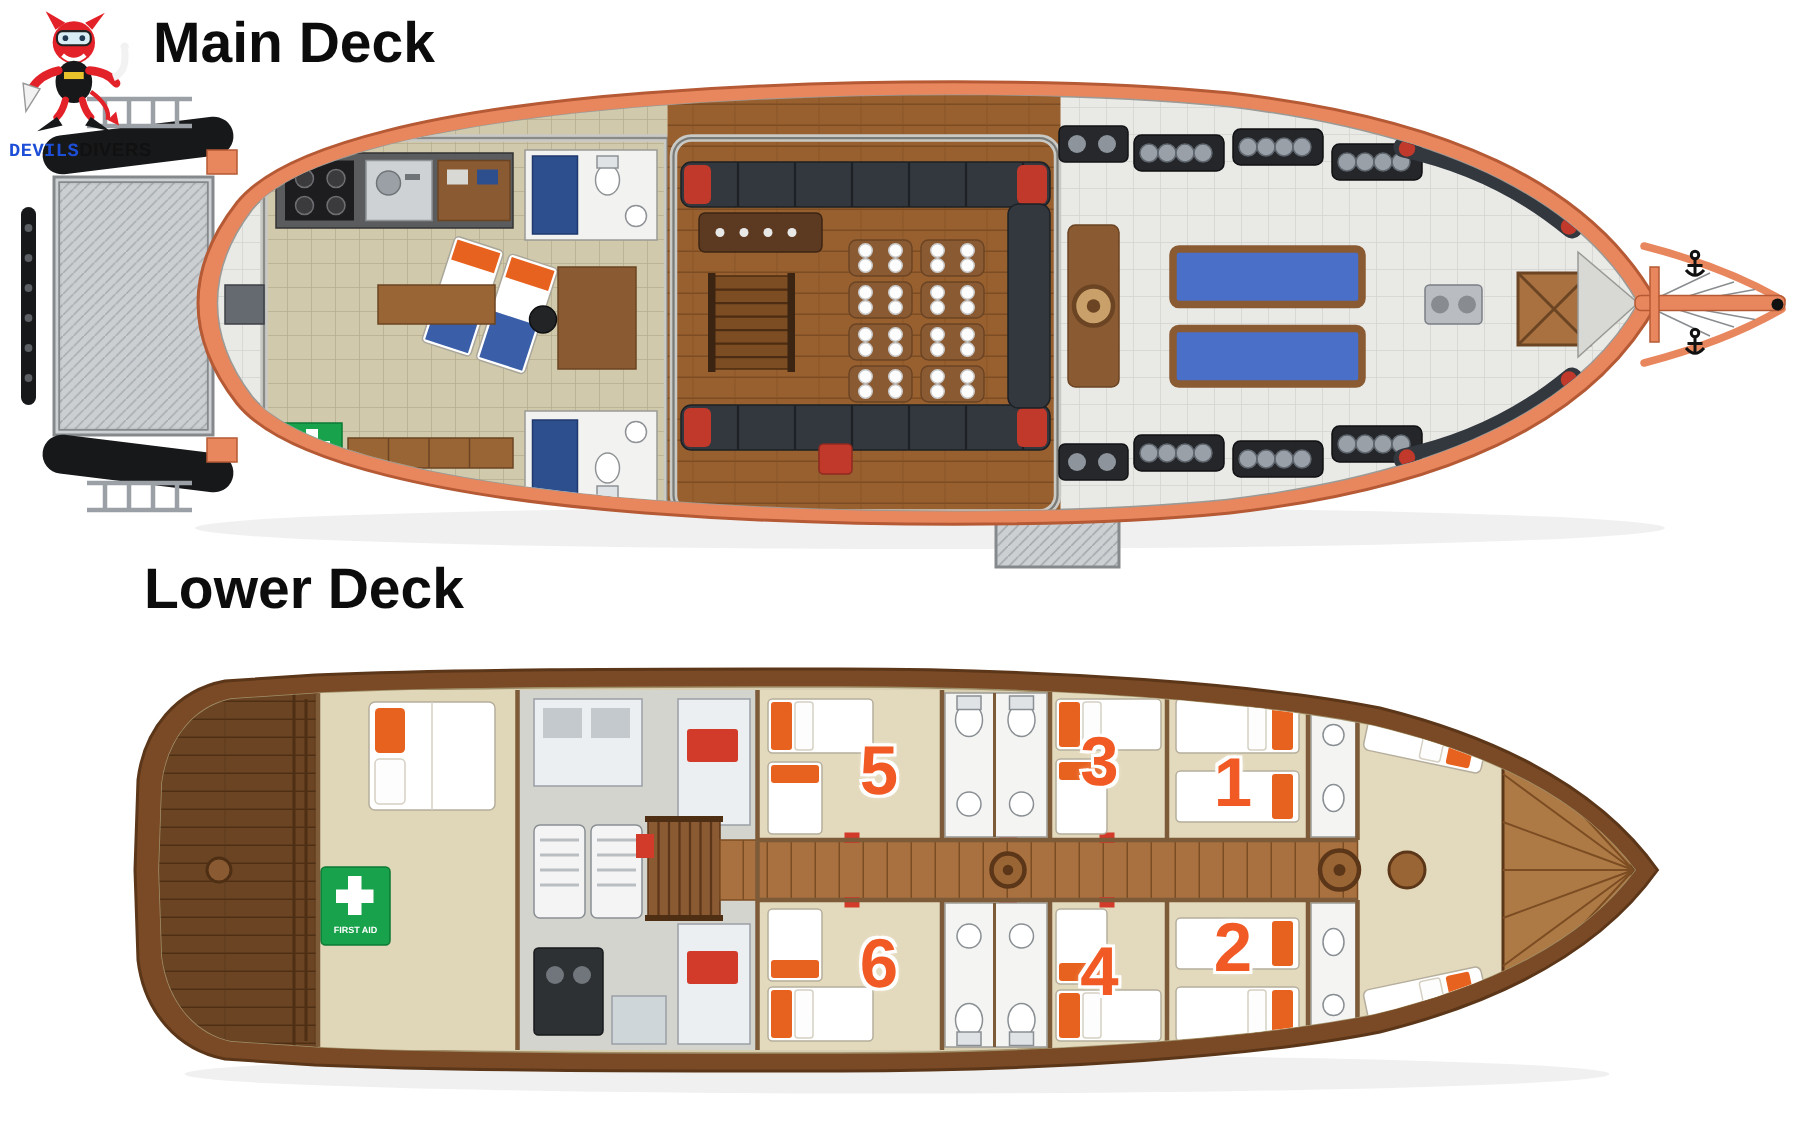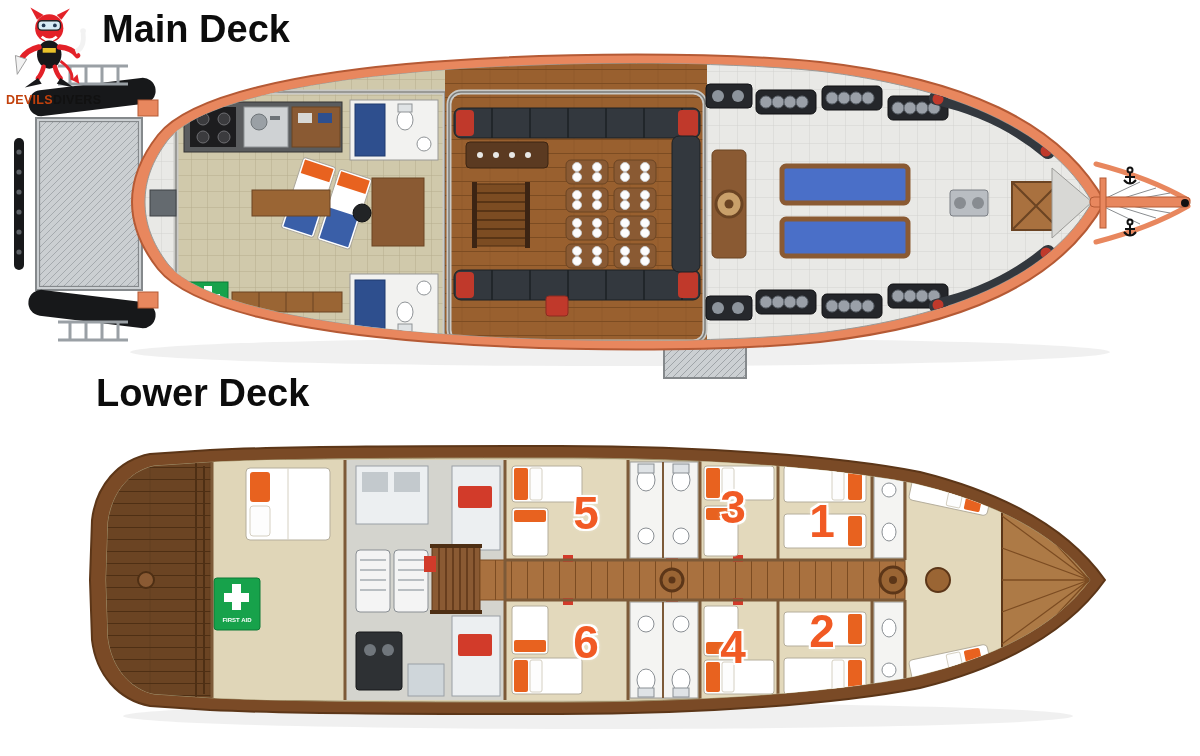--- a/index.html
+++ b/index.html
@@ -5,21 +5,21 @@
   html,body{margin:0;padding:0;background:#ffffff;}
   #page{position:relative;width:1200px;height:756px;background:#ffffff;overflow:hidden;
         font-family:"Liberation Sans","DejaVu Sans",sans-serif;}
   .deck-title{position:absolute;font-size:38px;font-weight:bold;color:#0c0c0c;letter-spacing:0px;}
   #main-title{left:102px;top:8px;}
   #lower-title{left:96px;top:372px;}
   .cabin-num{position:absolute;transform:translate(-50%,-50%);font-size:46px;font-weight:bold;color:#f15a24;
      text-shadow:-2px -2px 0 #fff,2px -2px 0 #fff,-2px 2px 0 #fff,2px 2px 0 #fff,0 0 5px #ffffff;}
   #logo{position:absolute;left:6px;top:4px;width:94px;height:104px;text-align:center;}
   #brand{font-size:12.5px;font-weight:bold;letter-spacing:.3px;line-height:1;margin-top:2px;}
-  #brand .red{color:#c2410c;} #brand .blk{color:#111;}
+  #brand .red{color:#1d4ed8;font-family:Liberation Mono, monospace;} #brand .blk{color:#111;}
   svg{position:absolute;left:0;display:block;}
 </style>
 </head>
 <body>
 
 <div id="page">
 
   <svg width="1200" height="400" viewBox="0 0 1200 400" style="top:0">
     <defs>
       <pattern id="m-grid" width="18" height="18" patternUnits="userSpaceOnUse">

